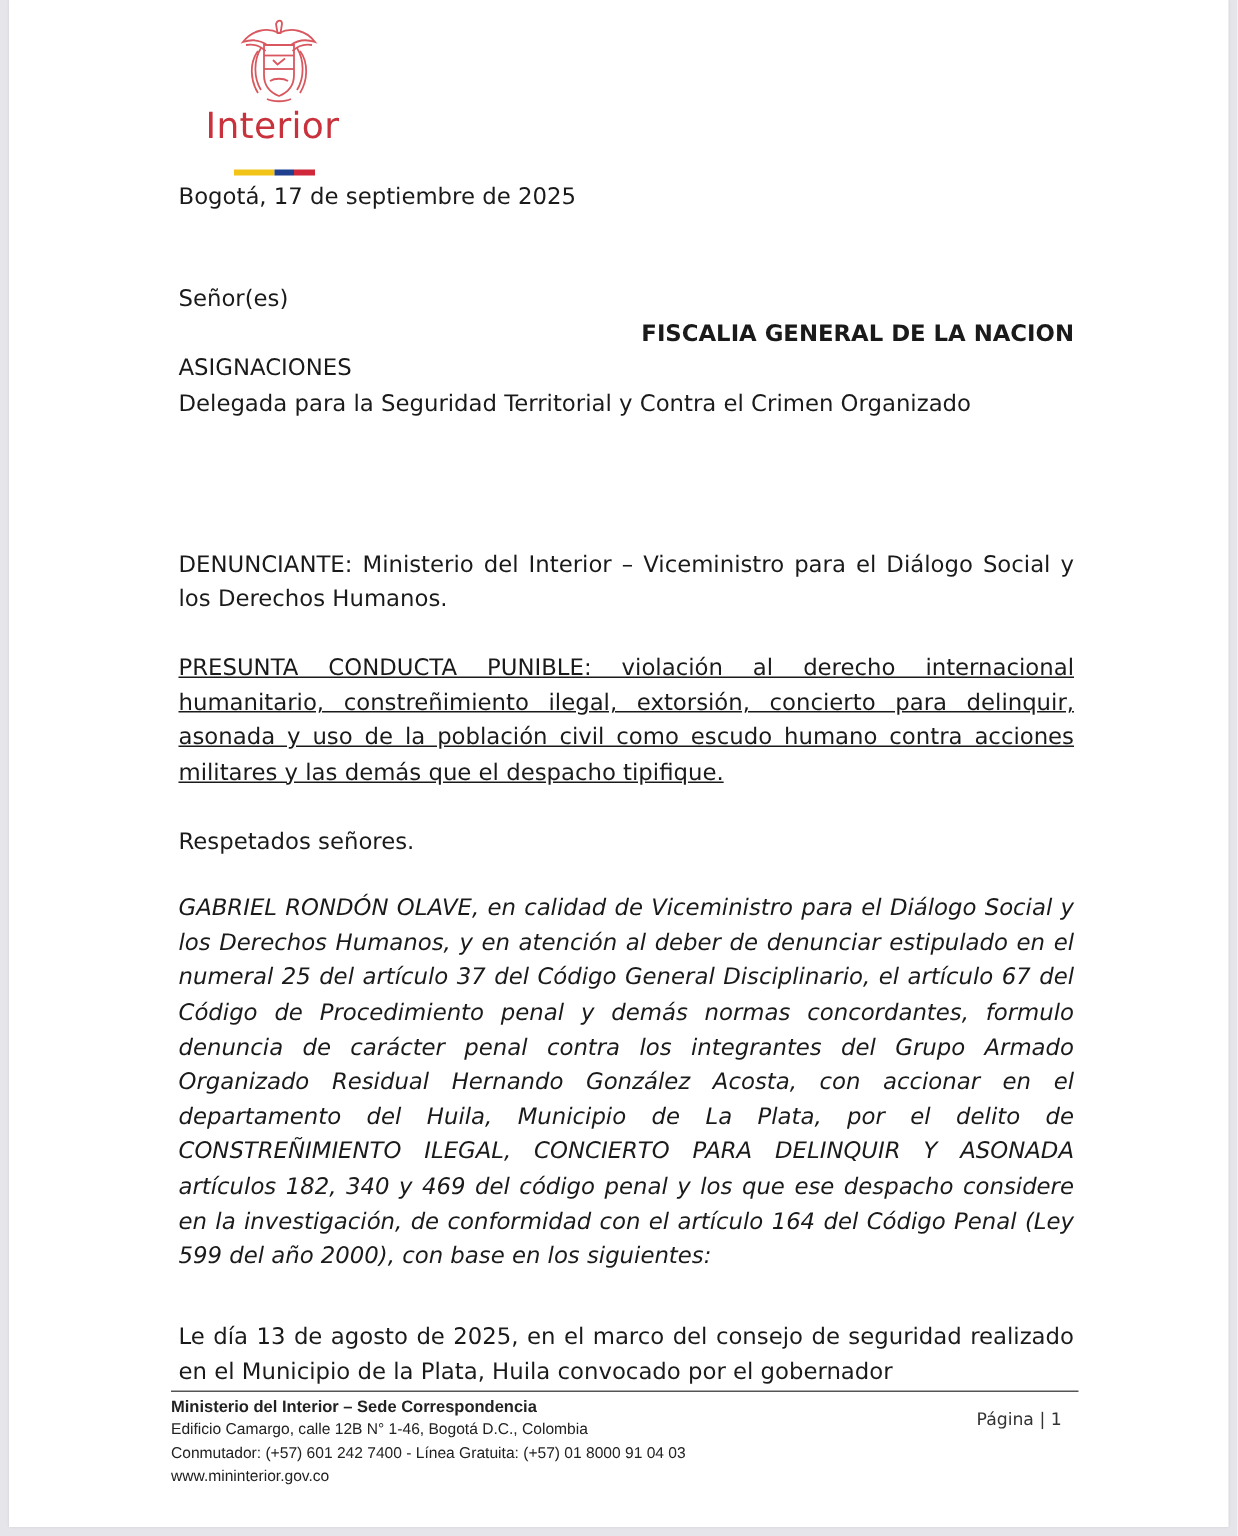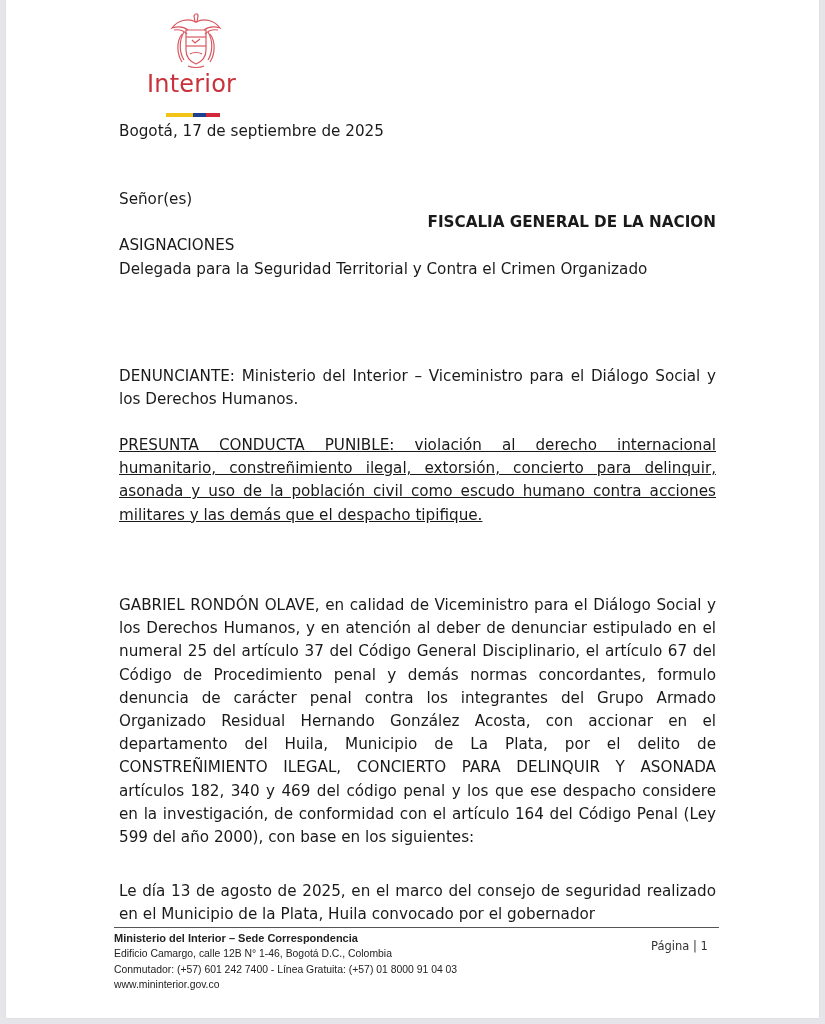--- a/index.html
+++ b/index.html
@@ -18,21 +18,21 @@
       position: absolute;
       left: 6px;
       top: 0;
       width: 813px;
       height: 1018px;
       background: #ffffff;
       box-shadow: 0 0 2px rgba(0,0,0,0.08);
     }
     .logo {
       position: absolute;
-      left: 140px;
+      left: 130px;
       top: 10px;
       width: 110px;
       height: 100px;
     }
     .logo-shield {
       position: absolute;
       left: 20px;
       top: 2px;
       width: 60px;
       height: 58px;
@@ -71,21 +71,21 @@
     }
     .date { top: 120px; }
     .addressee { top: 188px; }
     .addressee div { white-space: nowrap; }
     .bold { font-weight: bold; text-align: right; }
     .reference { top: 321px; font-weight: bold; white-space: nowrap; }
     .justify { text-align: justify; }
     .denunciante { top: 365px; }
     .conducta { top: 434px; text-decoration: underline; }
     .saludo { top: 550px; }
-    .cuerpo { top: 594px; }
+    .cuerpo { top: 594px; font-style: italic; }
     .hechos { top: 880px; }
 
     .footer-rule {
       position: absolute;
       left: 108px;
       top: 927px;
       width: 605px;
       height: 1px;
       background: #555;
     }
@@ -154,20 +154,21 @@
     <div class="bold">FISCALIA GENERAL DE LA NACION</div>
     <div>ASIGNACIONES</div>
     <div>Delegada para la Seguridad Territorial y Contra el Crimen Organizado</div>
   </div>
 
 
   <div class="content justify denunciante">DENUNCIANTE: Ministerio del Interior – Viceministro para el Diálogo Social y los Derechos Humanos.</div>
 
   <div class="content justify conducta">PRESUNTA CONDUCTA PUNIBLE: violación al derecho internacional humanitario, constreñimiento ilegal, extorsión, concierto para delinquir, asonada y uso de la población civil como escudo humano contra acciones militares y las demás que el despacho tipifique.</div>
 
+  <div class="content saludo">Respetados señores.</div>
 
   <div class="content justify cuerpo">GABRIEL RONDÓN OLAVE, en calidad de Viceministro para el Diálogo Social y los Derechos Humanos, y en atención al deber de denunciar estipulado en el numeral 25 del artículo 37 del Código General Disciplinario, el artículo 67 del Código de Procedimiento penal y demás normas concordantes, formulo denuncia de carácter penal contra los integrantes del Grupo Armado Organizado Residual Hernando González Acosta, con accionar en el departamento del Huila, Municipio de La Plata, por el delito de CONSTREÑIMIENTO ILEGAL, CONCIERTO PARA DELINQUIR Y ASONADA artículos 182, 340 y 469 del código penal y los que ese despacho considere en la investigación, de conformidad con el artículo 164 del Código Penal (Ley 599 del año 2000), con base en los siguientes:</div>
 
   <div class="content justify hechos">Le día 13 de agosto de 2025, en el marco del consejo de seguridad realizado en el Municipio de la Plata, Huila convocado por el gobernador</div>
 
   <div class="footer-rule"></div>
 
   <div class="footer">
     <div class="footer-title">Ministerio del Interior – Sede Correspondencia</div>
     <div>Edificio Camargo, calle 12B N° 1-46, Bogotá D.C., Colombia</div>

